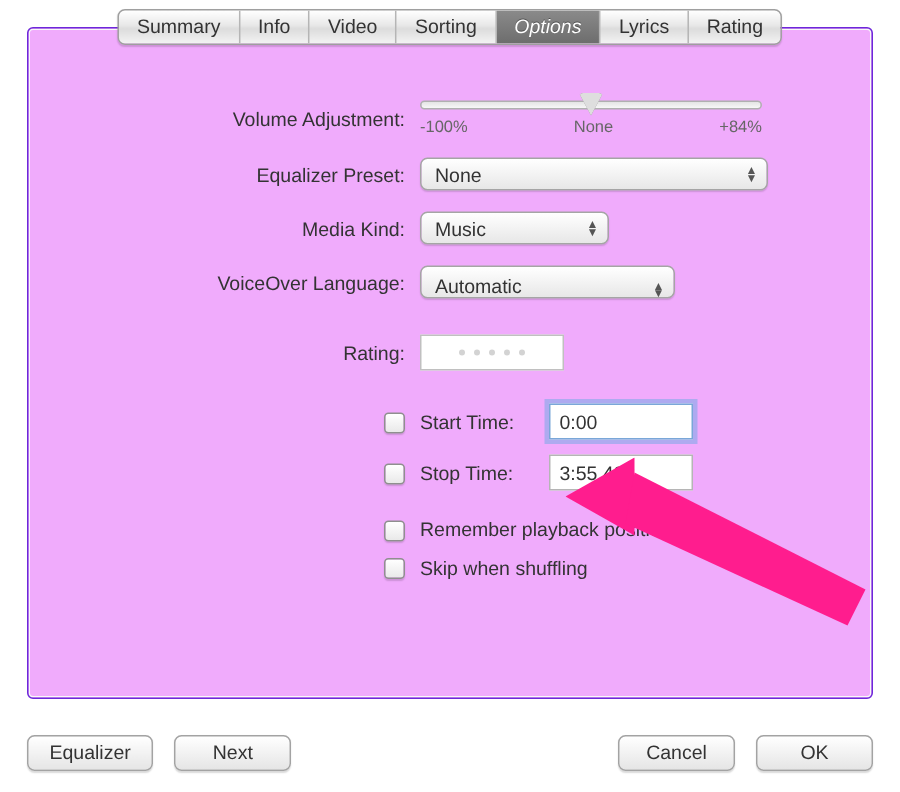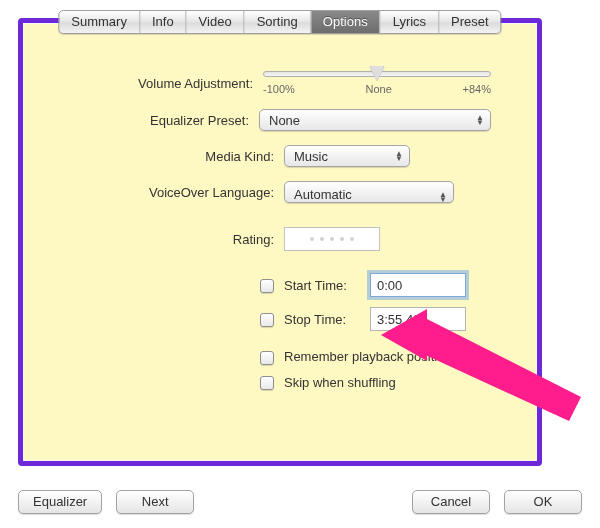--- a/index.html
+++ b/index.html
@@ -11,25 +11,25 @@
     font-family: "Lucida Grande", "Helvetica Neue", Arial, sans-serif;
     font-size: 13px;
     color: #333;
     box-sizing: border-box;
   }
   *, *:before, *:after { box-sizing: inherit; }
 
   .dialog {
     position: relative;
     margin: 18px 18px 12px 18px;
-    width: 524px;
+    width: 564px;
     height: 448px;
-    border: 5px solid #6d28d9;
+    border: 1px solid #6d28d9;
     border-radius: 4px;
-    background: #fef9c3;
+    background: #f0abfc;
     box-shadow: inset 0 0 0 1px #f8f8f8;
   }
 
   
   .tabbar {
     position: absolute;
     top: -13px;
     left: 50%;
     transform: translateX(-50%);
     display: flex;
@@ -47,20 +47,21 @@
     color: #333;
     border-left: 1px solid #b5b5b5;
     text-align: center;
     user-select: none;
   }
   .tab:first-child { border-left: none; }
   .tab.active {
     background: linear-gradient(#8a8a8a, #6d6d6d);
     color: #ffffff;
     text-shadow: 0 -1px 0 rgba(0,0,0,0.4);
+    font-style: italic;
   }
 
   .form-area {
     padding: 48px 46px 20px 46px;
   }
 
   .row {
     display: flex;
     align-items: center;
     margin-bottom: 14px;
@@ -194,21 +195,21 @@
 
 <div class="dialog">
 
   <div class="tabbar">
     <div class="tab">Summary</div>
     <div class="tab">Info</div>
     <div class="tab">Video</div>
     <div class="tab">Sorting</div>
     <div class="tab active">Options</div>
     <div class="tab">Lyrics</div>
-    <div class="tab">Preset</div>
+    <div class="tab">Rating</div>
   </div>
 
   <div class="form-area">
 
     <div class="row">
       <div class="label">Volume Adjustment:</div>
       <div class="field">
         <div class="slider-wrap">
           <div class="slider-track"></div>
           <div class="slider-thumb pointer"></div>

